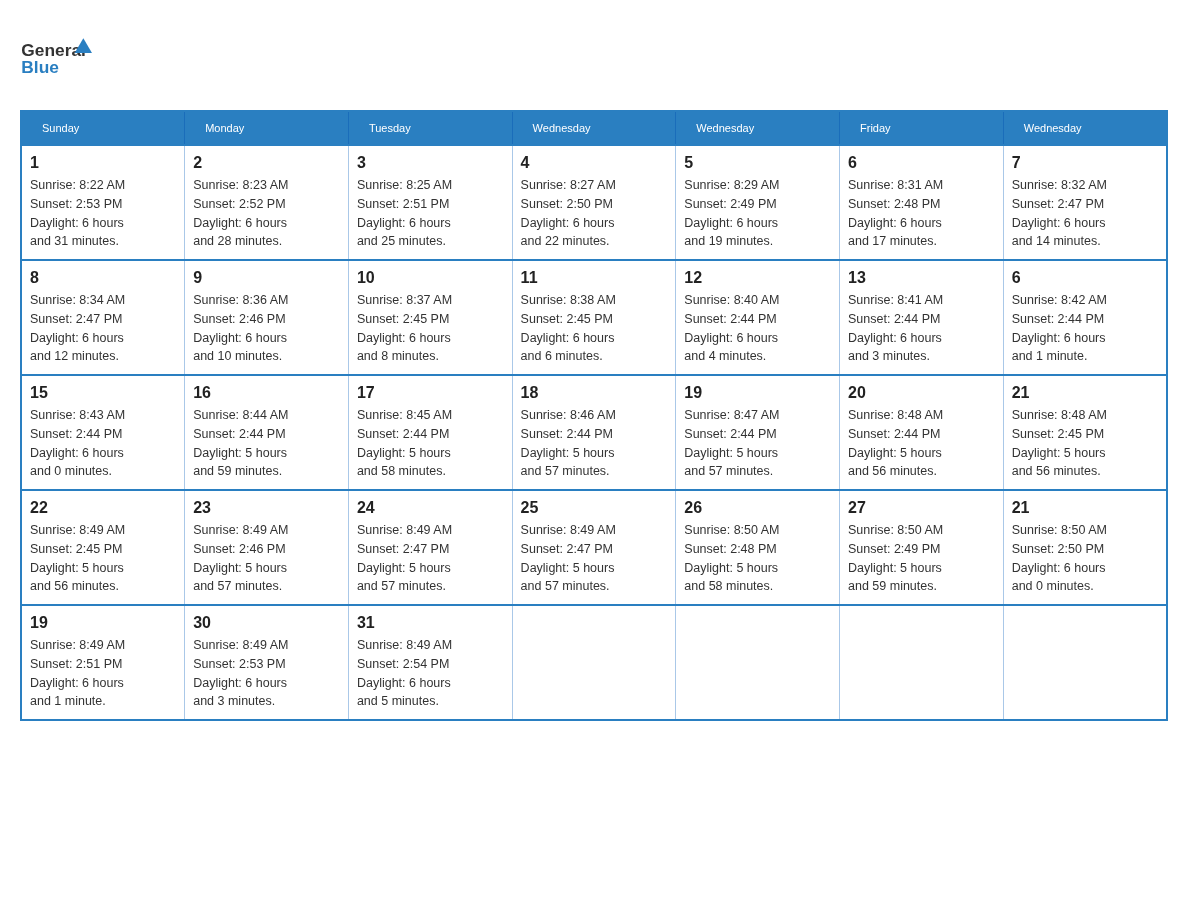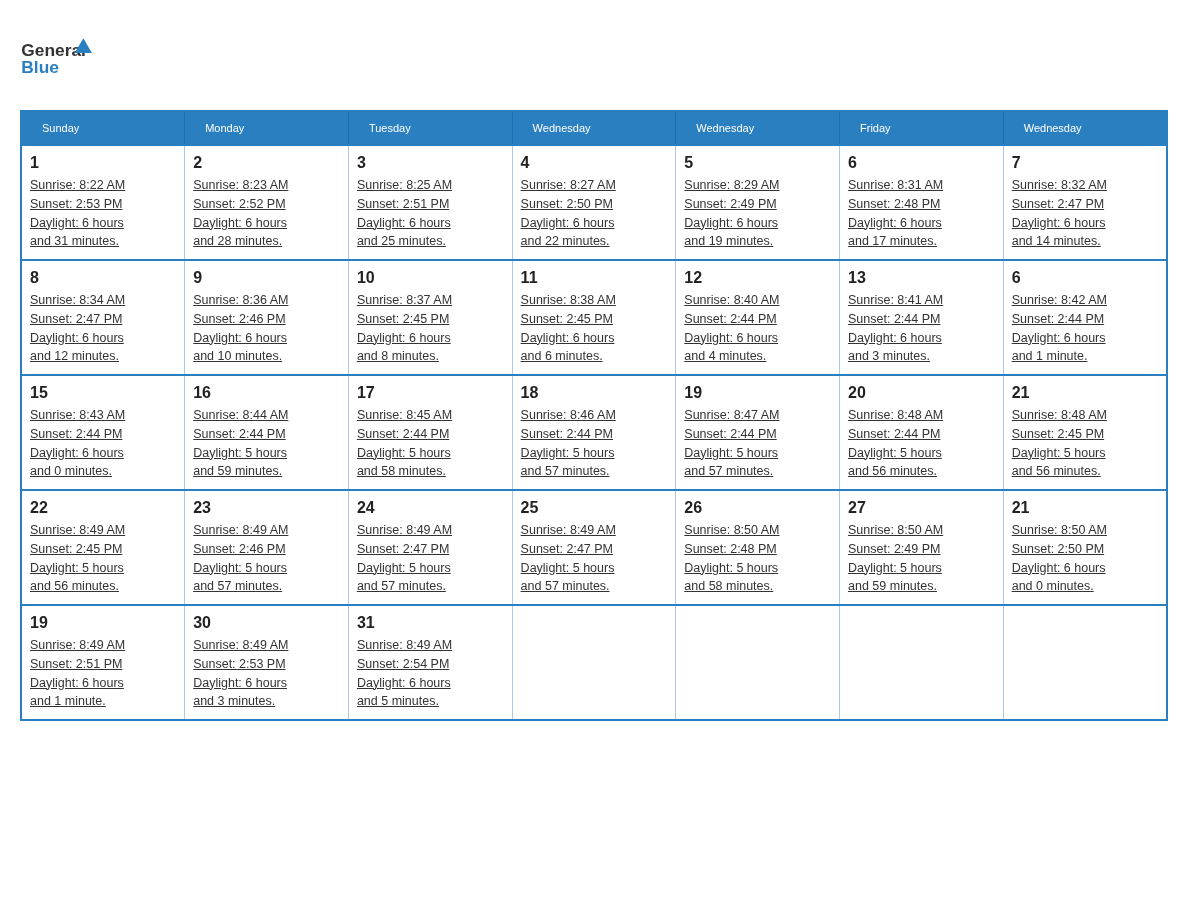--- a/index.html
+++ b/index.html
@@ -58,21 +58,20 @@
     .day-number {
       font-size: 16px;
       font-weight: bold;
       color: #222;
       margin-bottom: 4px;
     }
     .day-info {
       font-size: 12.5px;
       color: #333;
       line-height: 1.5;
-      text-decoration: underline;
     }
     .empty-cell {
       background: #fff;
     }
     .calendar tr td {
       border-top: 2px solid #2a7fc1;
     }
     .calendar tbody tr:first-child td {
       border-top: 2px solid #2a7fc1;
     }

